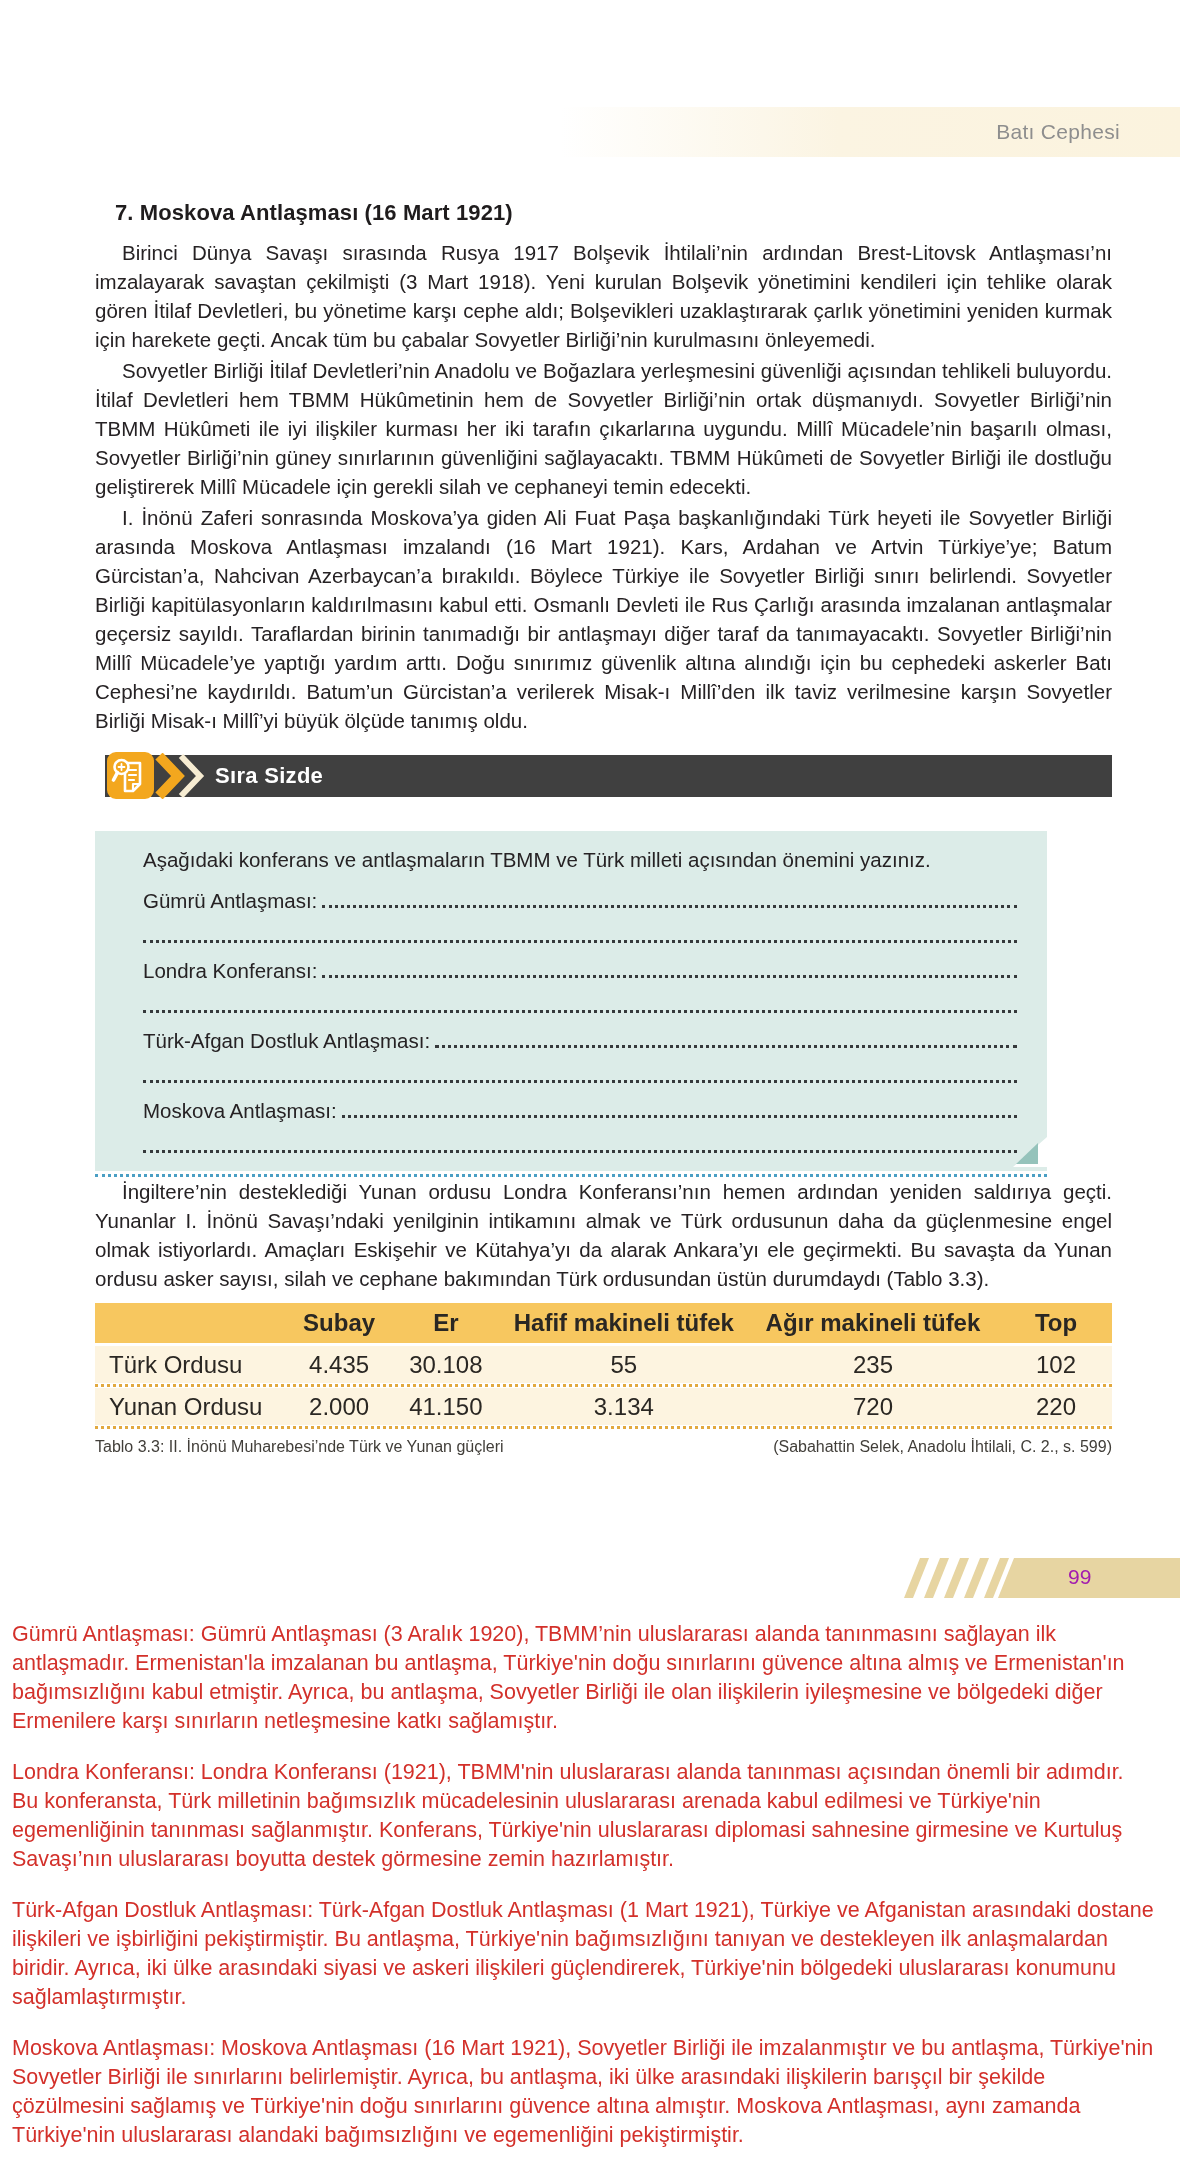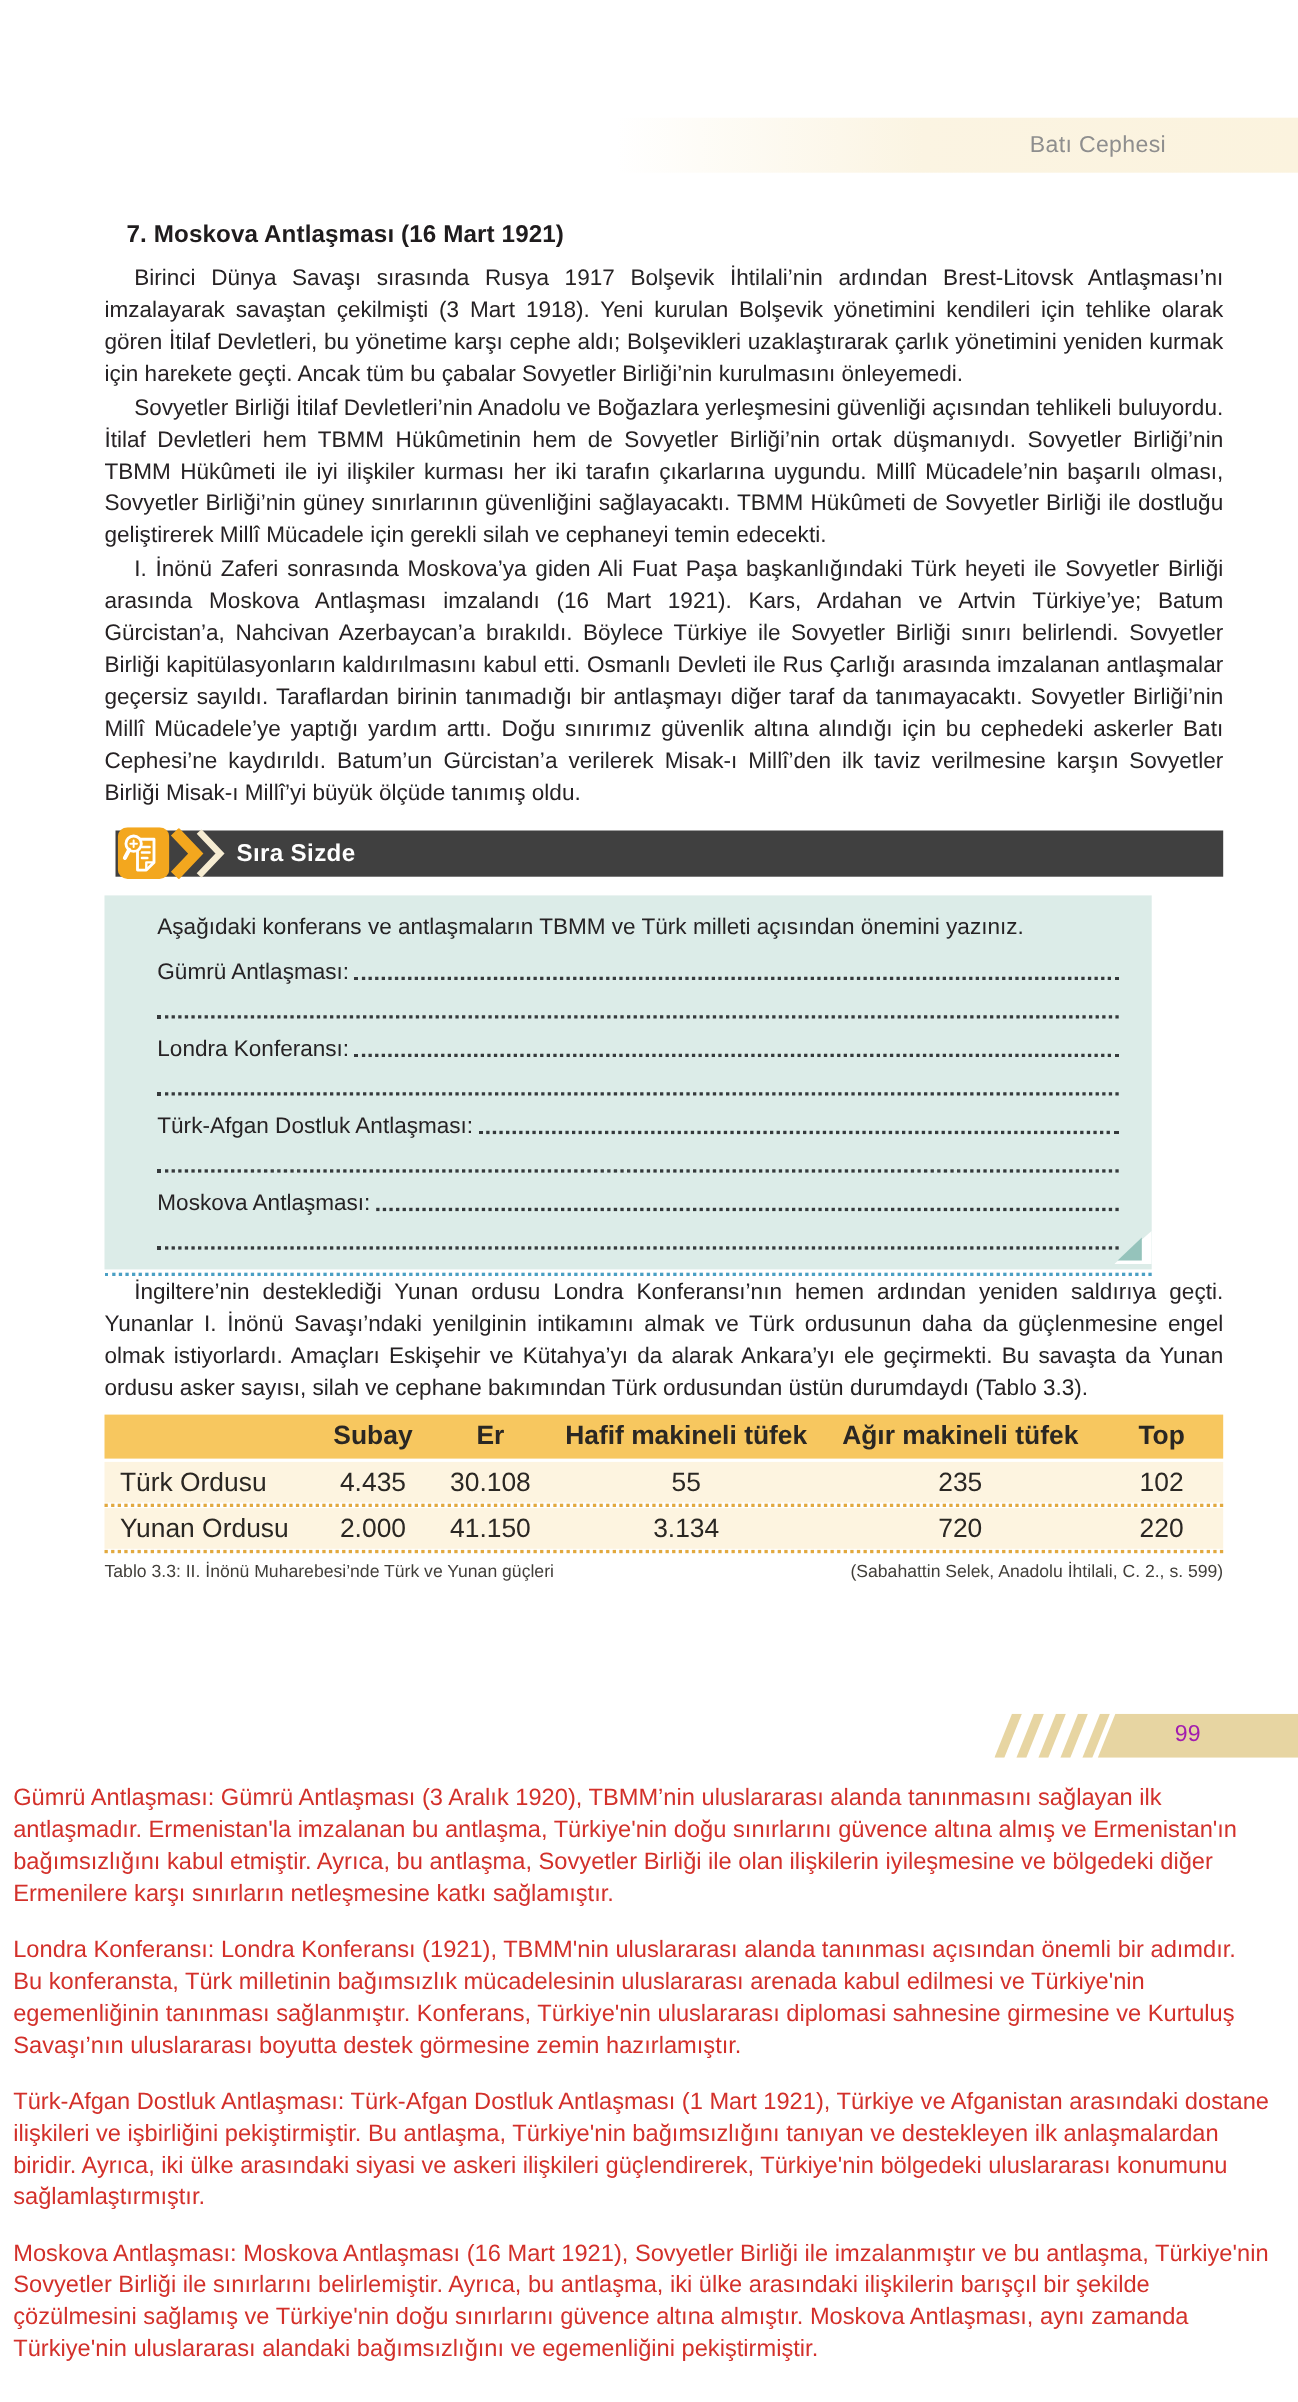--- a/index.html
+++ b/index.html
@@ -13,21 +13,21 @@
     margin: 0 auto;
   }
 
   
   .top-band {
     position: absolute;
     top: 107px; right: 0;
     width: 620px; height: 50px;
     background: linear-gradient(to right, rgba(251,244,226,0) 0%, #fbf4e2 45%, #fbf3de 100%);
     display: flex; align-items: center; justify-content: flex-end;
-    padding-right: 120px;
+    padding-right: 60px;
   }
   .top-band span { color: #8e8e8e; font-size: 21px; letter-spacing: .3px; }
 
   
   .badge { position: absolute; top: 1558px; right: 0; width: 276px; height: 40px; }
   .badge svg { display: block; }
   .badge .num {
     position: absolute; top: 7px; left: 164px;
     font-size: 21px; color: #a21caf;
   }
@@ -56,21 +56,21 @@
   .ss-band .icon-wrap { position: absolute; left: 2px; top: -3px; width: 47px; height: 47px; }
   .ss-band .chev-wrap { position: absolute; left: 50px; top: -2px; height: 46px; }
   .ss-band .ss-title {
     color: #ffffff; font-size: 22px; font-weight: bold;
     margin-left: 110px; letter-spacing: .3px;
   }
 
   
   .ss-box {
     position: relative;
-    margin-top: 17px;
+    margin-top: 34px;
     width: 952px;
     background: #dcece8;
     padding: 14px 30px 10px 48px;
   }
   .ss-intro { font-size: 20.5px; line-height: 30px; color: #262224; margin-bottom: 6px; }
   .ss-line { display: flex; align-items: flex-end; height: 35px; }
   .ss-line .lbl { font-size: 20.5px; color: #262224; padding-bottom: 3px; white-space: nowrap; }
   .dotfill {
     flex: 1 1 auto;
     border-bottom: 3px dotted #35393b;

